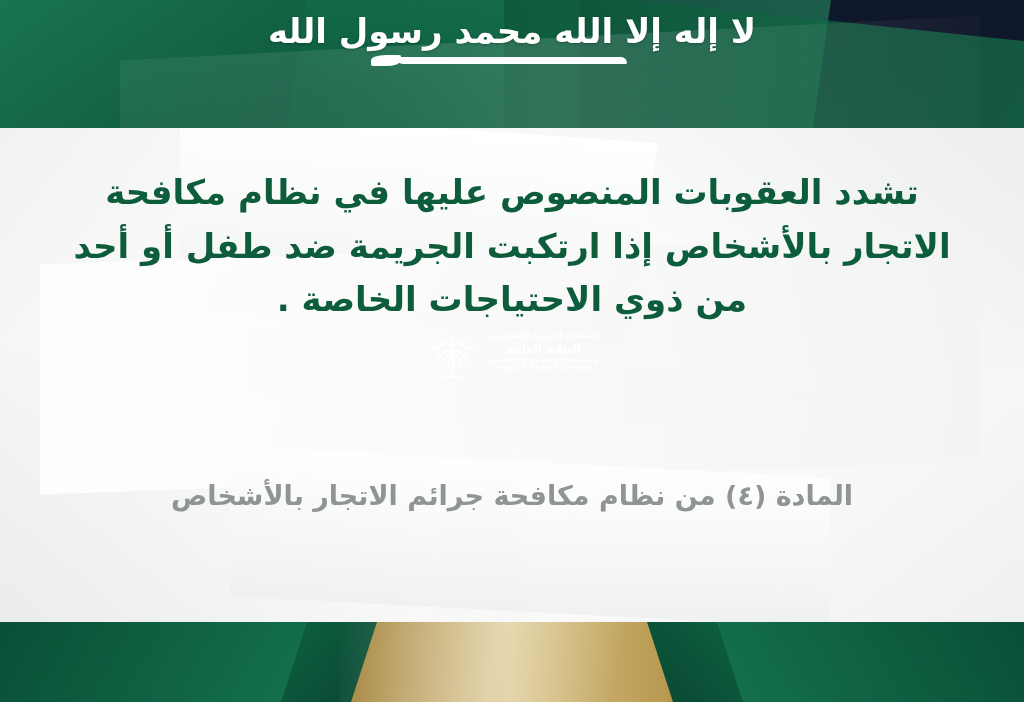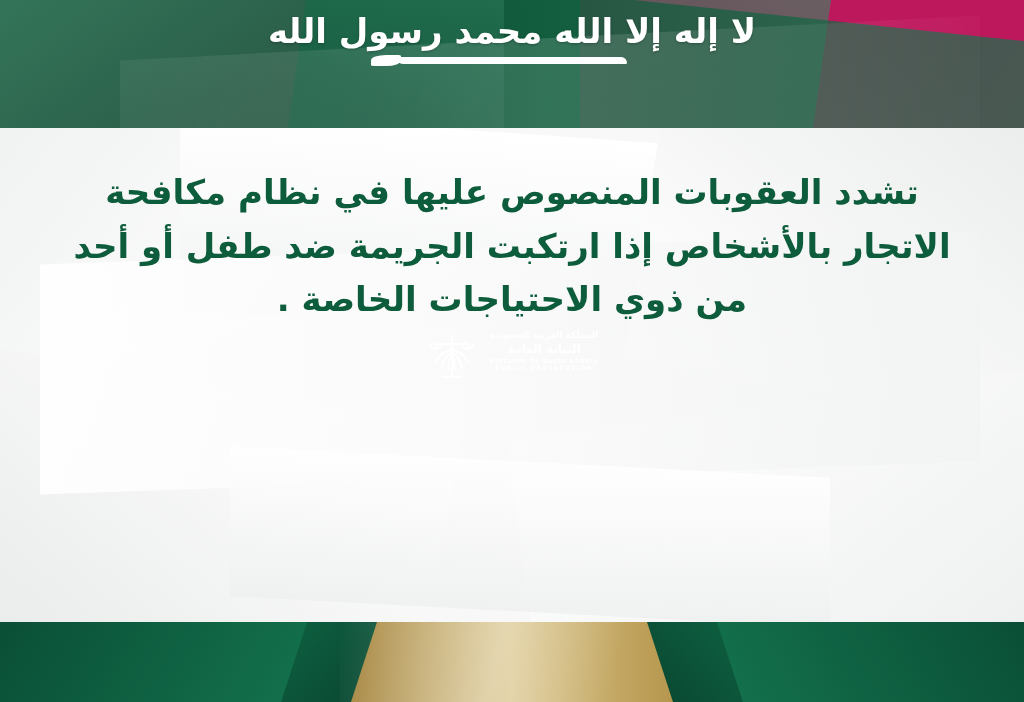--- a/index.html
+++ b/index.html
@@ -21,21 +21,21 @@
     background: #ffffff;
     overflow: hidden;
   }
 
   
   .top-band {
     position: absolute;
     top: 0; left: 0;
     width: 1024px;
     height: 128px;
-    background: #be185d;
+    background: #0f172a;
     overflow: hidden;
   }
   .top-band .wave1 {
     position: absolute;
     top: -60px; left: -40px;
     width: 620px; height: 260px;
     background: linear-gradient(150deg, #1d8a5c 0%, #0c5e3c 70%);
     transform: skewY(-7deg);
     opacity: .85;
   }
@@ -245,20 +245,21 @@
     <div class="facet f2"></div>
     <div class="facet f3"></div>
     <div class="facet f4"></div>
     <div class="facet f5"></div>
     <div class="facet f6"></div>
     <div class="facet f7"></div>
   </div>
 
   <div class="content">
     <div class="main-text">تشدد العقوبات المنصوص عليها في نظام مكافحة الاتجار بالأشخاص إذا ارتكبت الجريمة ضد طفل أو أحد من ذوي الاحتياجات الخاصة .</div>
+    <div class="source-text">المادة (٤) من نظام مكافحة جرائم الاتجار بالأشخاص</div>
   </div>
 
   <div class="bottom-band">
     <div class="bb-left"></div>
     <div class="bb-right"></div>
     <div class="bb-gold-sheen"></div>
   </div>
 
   <div class="logo">
     <div class="logo-text">

